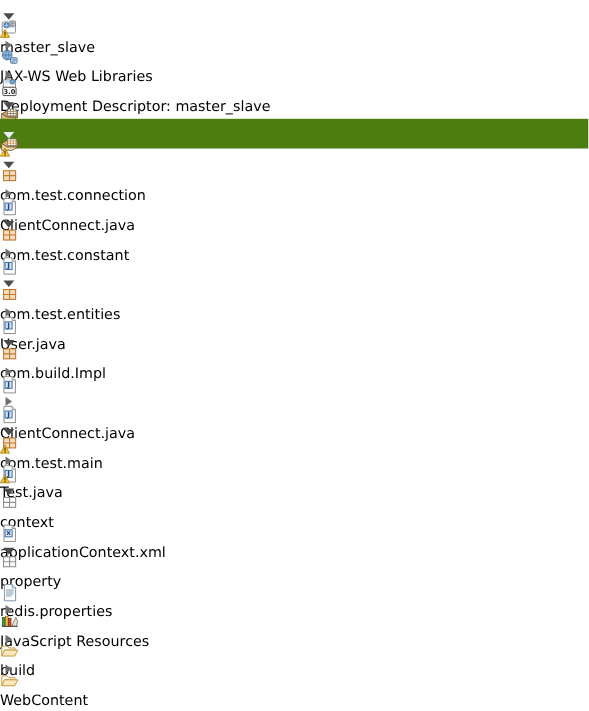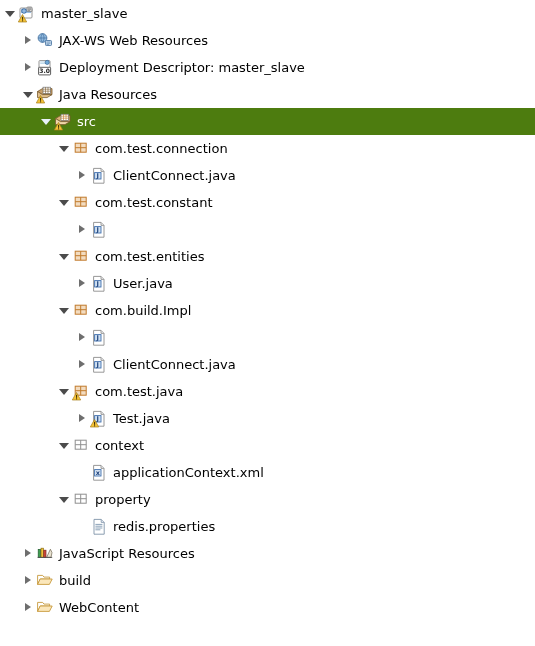--- a/index.html
+++ b/index.html
@@ -16,23 +16,24 @@
     color: #000000;
     -webkit-font-smoothing: antialiased;
   }
   #tree {
     width: 535px;
   }
   .row {
     position: relative;
     height: 27px;
     display: flex;
-    align-items: center;
+    align-items: flex-start;
     white-space: nowrap;
     box-sizing: border-box;
+    flex-direction: column;
   }
   .row.selected {
     background: #4d7c0f;
   }
   .row.selected .label { color: #ffffff; }
   .twisty {
     width: 16px;
     height: 27px;
     flex: 0 0 16px;
     position: relative;
@@ -103,21 +104,21 @@
         <svg width="18" height="18" viewBox="0 0 18 18">
           <circle cx="6.5" cy="6" r="4.4" fill="#8fb8dd" stroke="#3f6c9c" stroke-width="0.8"></circle>
           <path d="M2.3 6 h8.4 M6.5 1.8 C4.6 4 4.6 8 6.5 10.3 M6.5 1.8 C8.4 4 8.4 8 6.5 10.3" stroke="#2e5party" stroke-width="0.5" fill="none" opacity="0"></path>
           <path d="M2.3 6 h8.4" stroke="#2f5a8c" stroke-width="0.5"></path>
           <path d="M6.5 1.7 C4.5 4 4.5 8 6.5 10.3" stroke="#2f5a8c" stroke-width="0.5" fill="none"></path>
           <path d="M6.5 1.7 C8.5 4 8.5 8 6.5 10.3" stroke="#2f5a8c" stroke-width="0.5" fill="none"></path>
           <rect x="9.5" y="8.5" width="6" height="5" rx="0.8" fill="#c9dcee" stroke="#3f6c9c" stroke-width="0.8"></rect>
           <path d="M10.5 10 h4 M10.5 11.3 h4 M10.5 12.5 h2.6" stroke="#3f6c9c" stroke-width="0.5"></path>
         </svg>
       </span>
-      <span class="label">JAX-WS Web Resources</span>
+      <span class="label">JAX-WS Web Libraries</span>
     </div>
     <div class="row">
       <span class="ind" style="width:20px"></span>
       <span class="twisty right"></span>
       <span class="icon">
         <svg width="18" height="18" viewBox="0 0 18 18">
           <rect x="3" y="1.6" width="11" height="9" rx="0.8" fill="#ffffff" stroke="#7a7a7a" stroke-width="0.8"></rect>
           <path d="M4.2 3 h8.6 M4.2 4.4 h8.6" stroke="#9ec5e0" stroke-width="0.7"></path>
           <circle cx="11.2" cy="3.4" r="2.1" fill="#6fa8d6" stroke="#2f5a8c" stroke-width="0.6"></circle>
           <rect x="2.6" y="8.3" width="12" height="7.6" rx="0.8" fill="#ffffff" stroke="#4a4a4a" stroke-width="0.9"></rect>
@@ -276,21 +277,21 @@
         <svg width="18" height="18" viewBox="0 0 18 18">
           <rect x="3.2" y="3.2" width="11" height="9" fill="#f3dcc0" stroke="#c07a2c" stroke-width="1"></rect>
           <path d="M8.7 3.2 v9 M3.2 7.7 h11" stroke="#c07a2c" stroke-width="1"></path>
           <g transform="translate(0,9)">
             <polygon points="4.5,0.5 8.7,8 0.3,8" fill="#f5c338" stroke="#a8801a" stroke-width="0.7"></polygon>
             <rect x="4" y="2.8" width="1.1" height="3" fill="#4a3705"></rect>
             <rect x="4" y="6.3" width="1.1" height="1.1" fill="#4a3705"></rect>
           </g>
         </svg>
       </span>
-      <span class="label">com.test.java</span>
+      <span class="label">com.test.main</span>
     </div>
     <div class="row">
       <span class="ind" style="width:74px"></span>
       <span class="twisty right"></span>
       <span class="icon">
         <svg width="18" height="18" viewBox="0 0 18 18">
           <path d="M3.6 1.4 H11 L14 4.4 V16.2 H3.6 Z" fill="#ffffff" stroke="#8c8c8c" stroke-width="0.9"></path>
           <path d="M11 1.4 V4.4 H14" fill="#e6e6e6" stroke="#8c8c8c" stroke-width="0.8"></path>
           <rect x="4.6" y="5.6" width="6.4" height="6.4" fill="#cfe0f2" stroke="#3f6fae" stroke-width="0.9"></rect>
           <text x="7.8" y="10.8" font-family="DejaVu Sans, sans-serif" font-size="6.5" font-weight="bold" fill="#21457e" text-anchor="middle">J</text>

